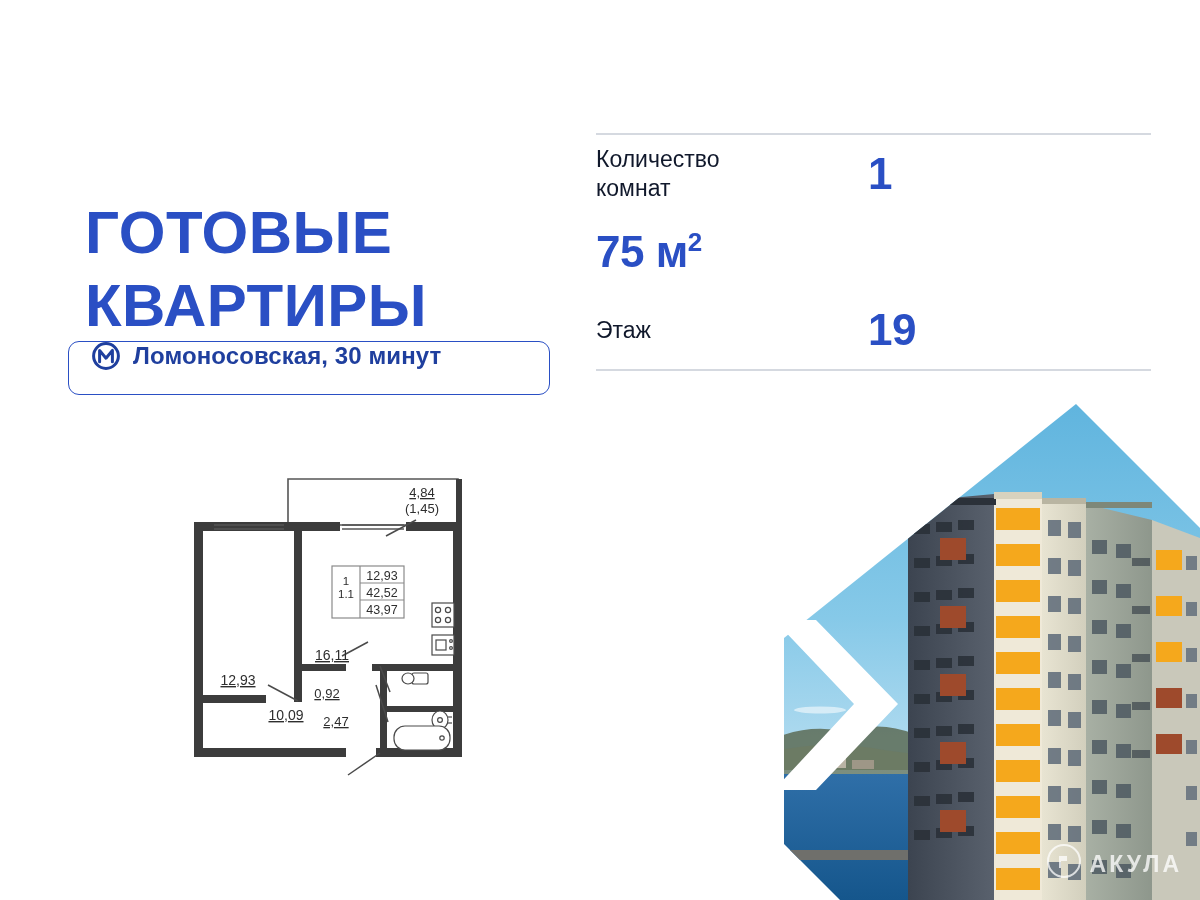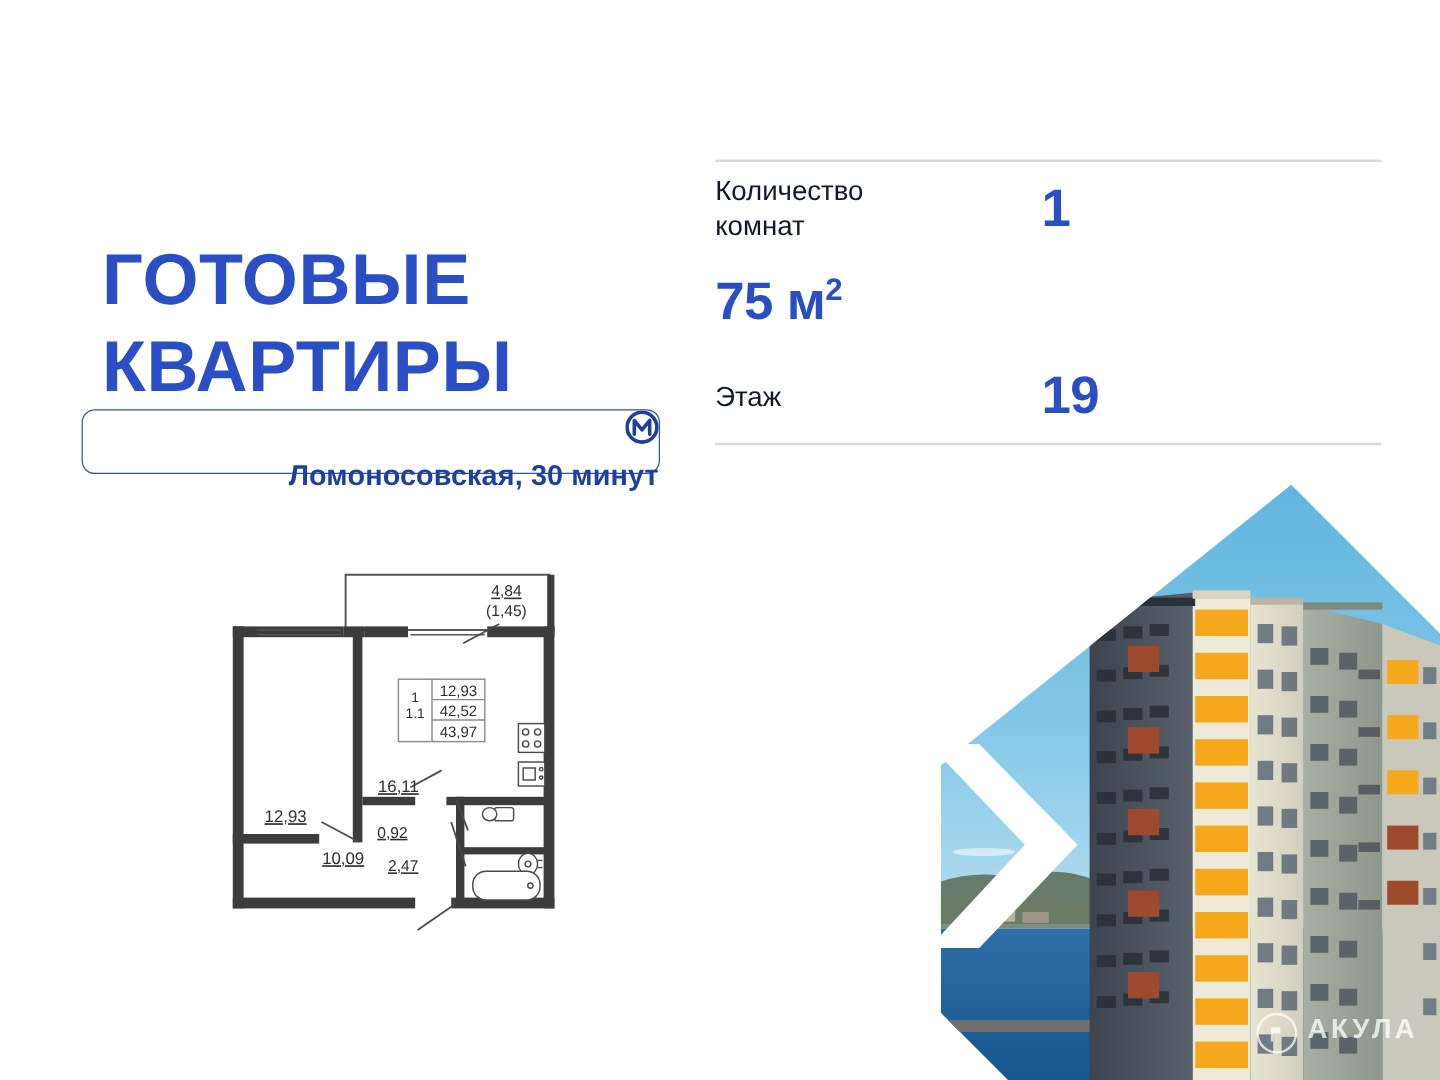--- a/index.html
+++ b/index.html
@@ -35,24 +35,23 @@
     position: absolute;
     left: 68px;
     top: 341px;
     width: 482px;
     height: 54px;
     box-sizing: border-box;
     border: 1.6px solid #2a4fc4;
     border-radius: 11px;
     background: #ffffff;
     display: flex;
-    align-items: flex-end;
+    align-items: flex-start;
     padding-left: 23px;
     gap: 13px;
-    flex-direction: column;
   }
   .metro-icon {
     width: 28px;
     height: 28px;
     flex: none;
     display: block;
   }
   .metro-label {
     font-size: 24px;
     font-weight: 700;
@@ -120,21 +119,21 @@
     height: 502px;
     overflow: hidden;
   }
   .photo-wrap svg { display: block; width: 100%; height: 100%; }
 
   .watermark {
     position: absolute;
     right: 18px;
     bottom: 22px;
     display: flex;
-    align-items: flex-start;
+    align-items: flex-end;
     gap: 9px;
     opacity: 0.82;
     pointer-events: none;
   }
   .wm-mark { width: 34px; height: 34px; display: block; }
   .wm-text {
     font-size: 23px;
     font-weight: 700;
     letter-spacing: 3px;
     color: rgba(255,255,255,0.93);

